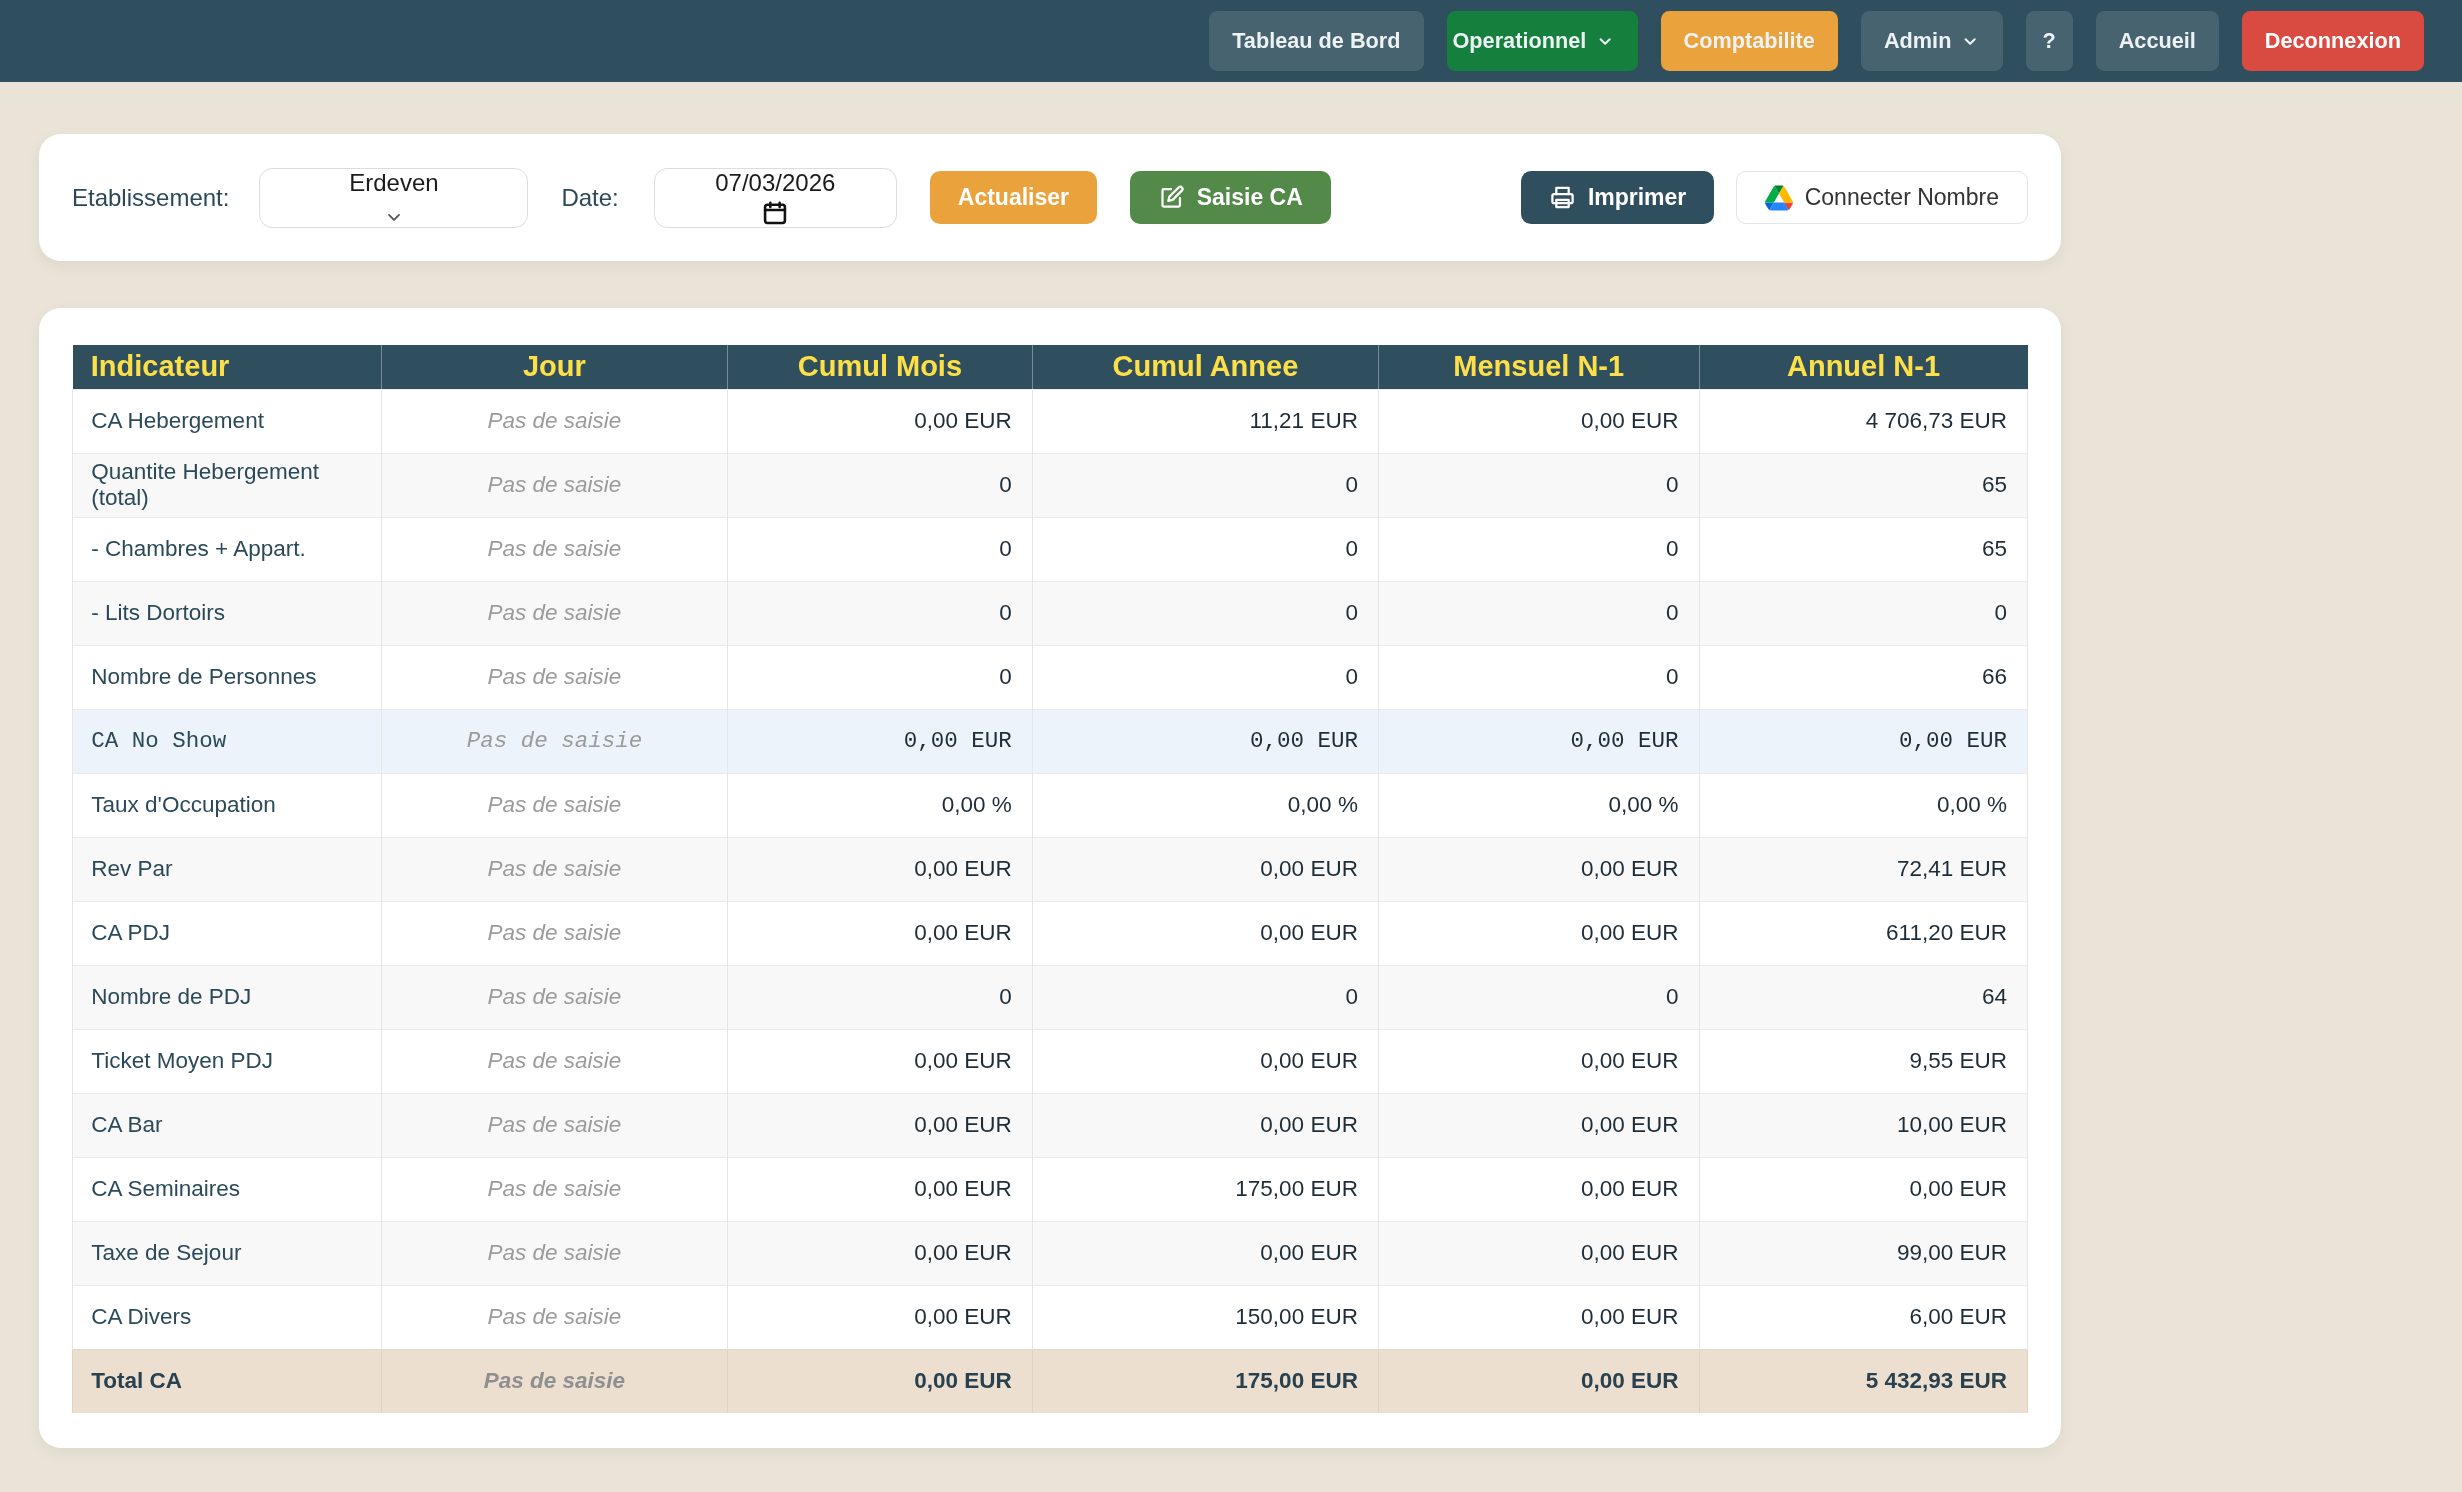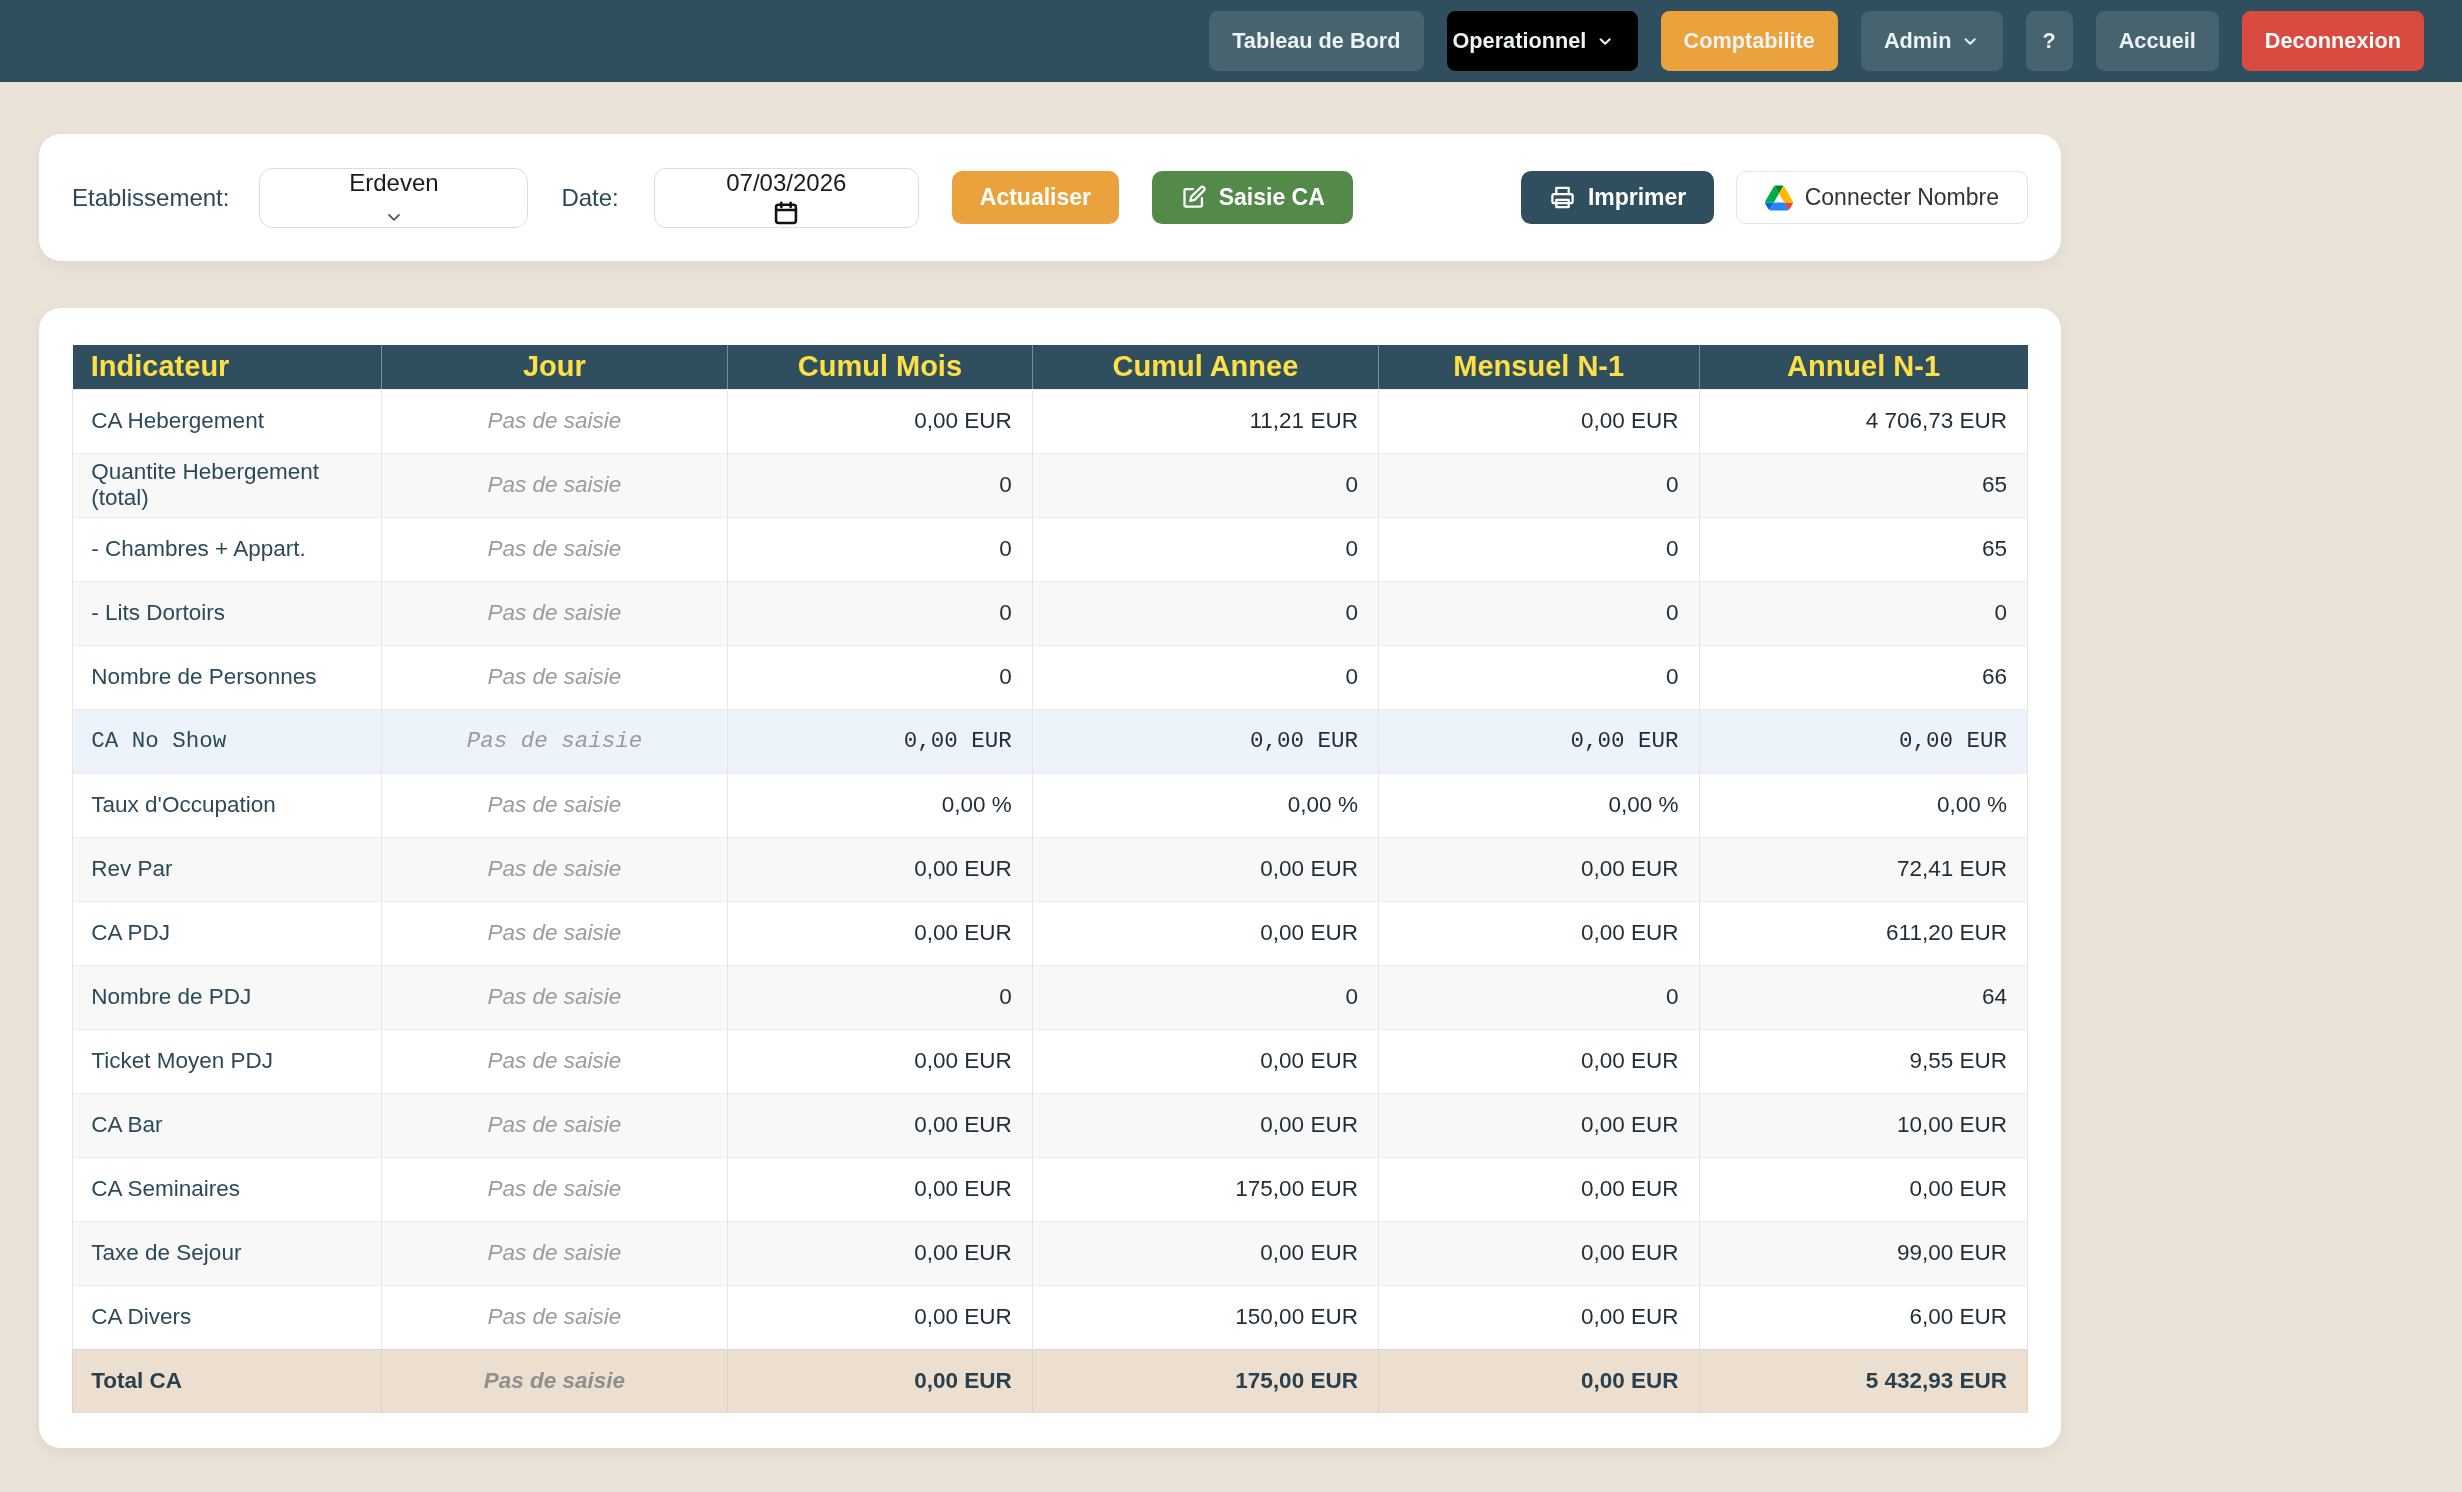--- a/index.html
+++ b/index.html
@@ -16,21 +16,21 @@
     display:flex; align-items:center; justify-content:flex-end;
     gap:23px; padding:0 38px;
   }
   .nav-btn {
     height:60px; border:none; border-radius:8.3px;
     padding:0 23px; font-size:21.7px; font-weight:700;
     font-family:inherit; color:#EDF2F4; cursor:pointer;
     display:inline-flex; align-items:center; gap:10px; white-space:nowrap;
   }
   .nav-btn.slate       { background:#486370; }
-  .nav-btn.dark-orange { background:#000000;padding-left:6px; }
+  .nav-btn.dark-orange { background:#15803d;padding-left:6px; }
   .nav-btn.orange      { background:#E9A23C; }
   .nav-btn.red         { background:#D94B41; color:#FFFFFF; }
   .nav-btn.square      { width:47px; padding:0; justify-content:center; }
   .chev { width:18.3px; height:18.3px; stroke:#EDF2F4; fill:none; stroke-width:2.6; stroke-linecap:round; stroke-linejoin:round; }
 
   
   main { width:2022px; margin-left:39px; padding-top:52px; }
   .card {
     background:#FFFFFF; border-radius:21.7px;
     box-shadow:0 5px 15px rgba(0,0,0,.06);
@@ -40,21 +40,21 @@
   .filter-card {
     height:127px; display:flex; align-items:center; padding:0 33px;
   }
   .flabel { font-size:24px; font-weight:500; color:#2B4A59; }
   .fake-select, .fake-date {
     height:60px; border:1.7px solid #DCDCDC; border-radius:13.3px;
     background:#fff; display:flex; align-items:center;
     font-size:24px; color:#1B1B1B; cursor:pointer;flex-direction:column;
   }
   .fake-select { width:269px; margin-left:30px; padding:0 21.7px; justify-content:space-between; }
-  .fake-date   { width:265px; margin-left:35px; padding:0 21.7px; justify-content:space-between;border-radius:12px; }
+  .fake-date   { width:243px; margin-left:35px; padding:0 21.7px; justify-content:space-between; }
   .date-lab { margin-left:33px; }
   .sel-chev { width:20px; height:20px; stroke:#555; fill:none; stroke-width:2.2; stroke-linecap:round; stroke-linejoin:round; }
   .cal-ico  { width:28px; height:28px; stroke:#111; fill:none; stroke-width:2.2; stroke-linecap:round; stroke-linejoin:round; }
 
   .action-btn {
     height:53px; border:none; border-radius:10px; cursor:pointer;
     font-family:inherit; font-size:23px; font-weight:700; color:#FFFFFF;
     display:inline-flex; align-items:center; gap:11.7px; padding:0 28px; white-space:nowrap;
   }
   .btn-actualiser { background:#E9A23C; margin-left:33px;justify-content:center; }

